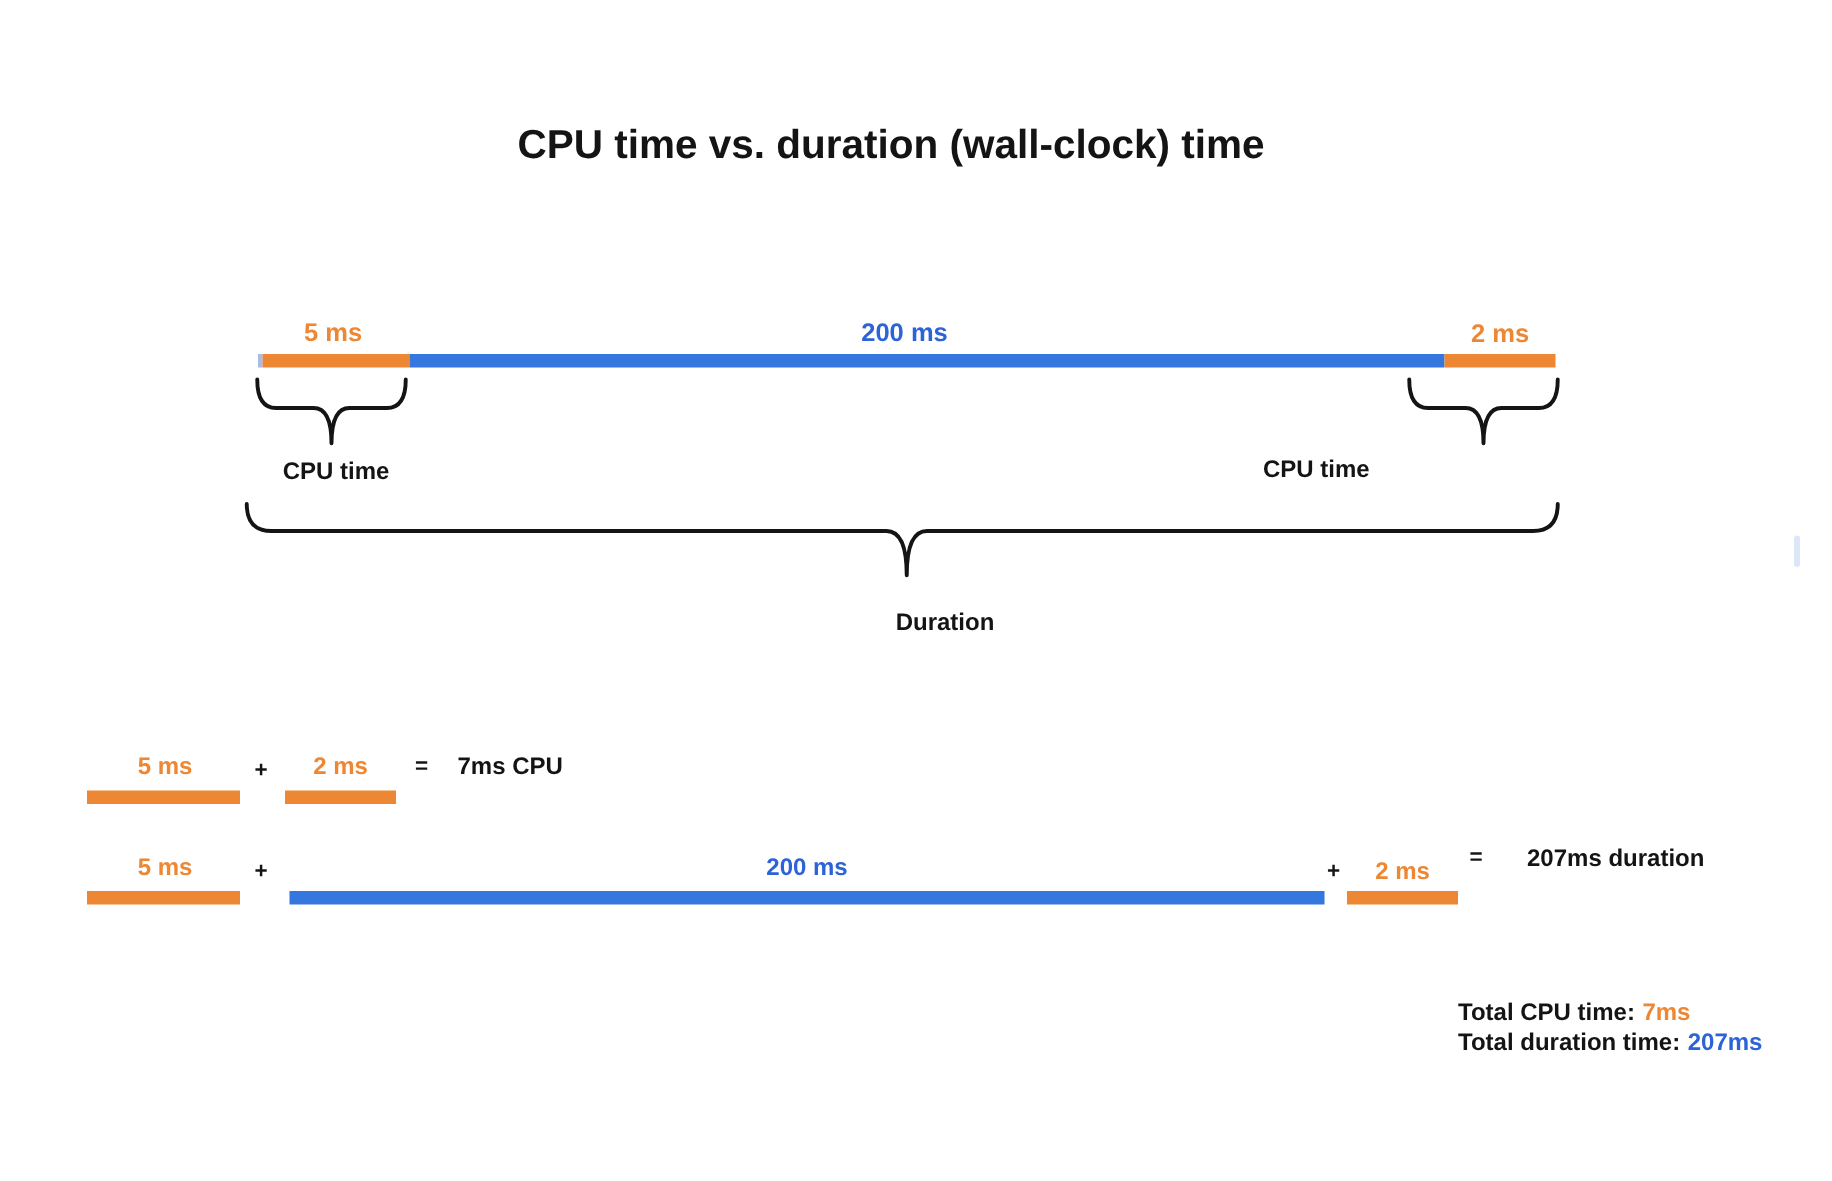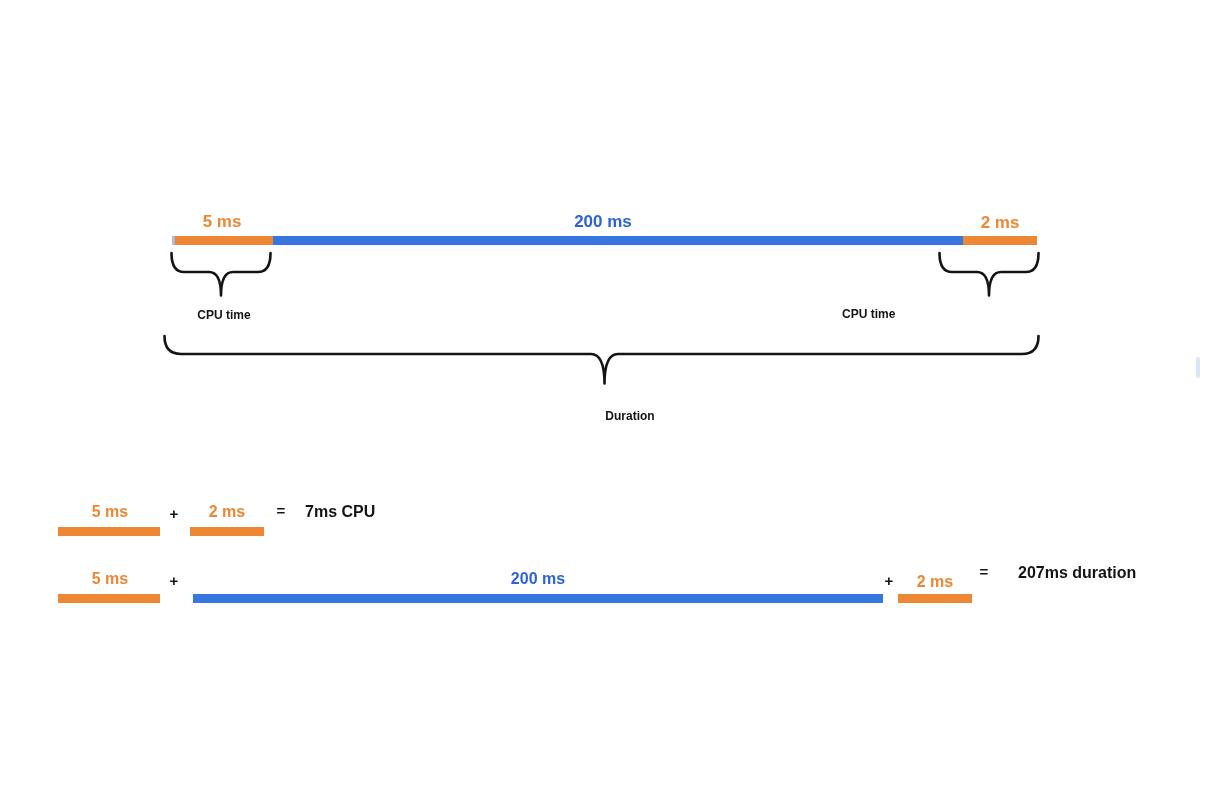--- a/index.html
+++ b/index.html
@@ -16,21 +16,21 @@
   .o   { color:var(--orange); }
   .bt  { color:var(--blue-text); }
   .k   { color:var(--ink); }
   .title {
     font-size:27px; line-height:30px; font-weight:700;
     color:var(--ink); letter-spacing:0;
   }
   .seg-lbl { font-size:17px; line-height:19px; }
   .eq-lbl  { font-size:16px; line-height:18px; }
   .op      { font-size:15px; line-height:17px; }
-  .brace-lbl { font-size:12px; line-height:18px; color:var(--ink); }
+  .brace-lbl { font-size:16px; line-height:18px; color:var(--ink); }
   .hbar { position:absolute; height:9px; display:flex; }
   .hbar .seg { height:100%; }
   .seg.orange { background:var(--orange); }
   .seg.blue   { background:var(--blue-bar); }
   .seg.sliver { background:var(--sliver); }
   .bar-solo { position:absolute; height:9px; }
   .bar-solo.orange { background:var(--orange); }
   .bar-solo.blue   { background:var(--blue-bar); }
   svg.brace { position:absolute; overflow:visible; }
   svg.brace path {
@@ -42,20 +42,21 @@
   .scroll-thumb {
     position:absolute; width:4px; height:21px;
     background:var(--scrollbar); border-radius:2px;
   }
 </style>
 </head>
 <body>
 
 <div id="canvas">
 
+  <div class="abs ctr title" style="left:594px; top:81px;">CPU time vs. duration (wall-clock) time</div>
 
   <div class="abs ctr lbl seg-lbl o" style="left:222px; top:212px;">5 ms</div>
   <div class="abs ctr lbl seg-lbl bt" style="left:603px; top:212px;">200 ms</div>
   <div class="abs ctr lbl seg-lbl o" style="left:1000px; top:213px;">2 ms</div>
 
   <div class="hbar" style="left:172px; top:236px; width:865px;">
     <div class="seg sliver" style="width:3px;"></div>
     <div class="seg orange" style="width:98px;"></div>
     <div class="seg blue" style="width:690px;"></div>
     <div class="seg orange" style="width:74px;"></div>
@@ -88,16 +89,24 @@
   <div class="abs ctr lbl op k" style="left:174px; top:572px;">+</div>
   <div class="abs ctr lbl eq-lbl bt" style="left:538px; top:570px;">200 ms</div>
   <div class="abs ctr lbl op k" style="left:889px; top:572px;">+</div>
   <div class="abs ctr lbl eq-lbl o" style="left:935px; top:573px;">2 ms</div>
   <div class="abs ctr lbl op k" style="left:984px; top:563px;">=</div>
   <div class="abs lbl eq-lbl k" style="left:1018px; top:564px;">207ms duration</div>
   <div class="bar-solo orange" style="left:58px;  top:594px; width:102px;"></div>
   <div class="bar-solo blue" style="left:193px; top:594px; width:690px;"></div>
   <div class="bar-solo orange" style="left:898px; top:594px; width:74px;"></div>
 
+  <div class="abs totals" style="left:972px; top:666px;">
+    <div>
+      <span>Total CPU time:</span><span class="o val">7ms</span>
+    </div>
+    <div>
+      <span>Total duration time:</span><span class="bt val">207ms</span>
+    </div>
+  </div>
 
   <div class="scroll-thumb" style="left:1196px; top:357px;"></div>
 
 </div>
 
 </body></html>

